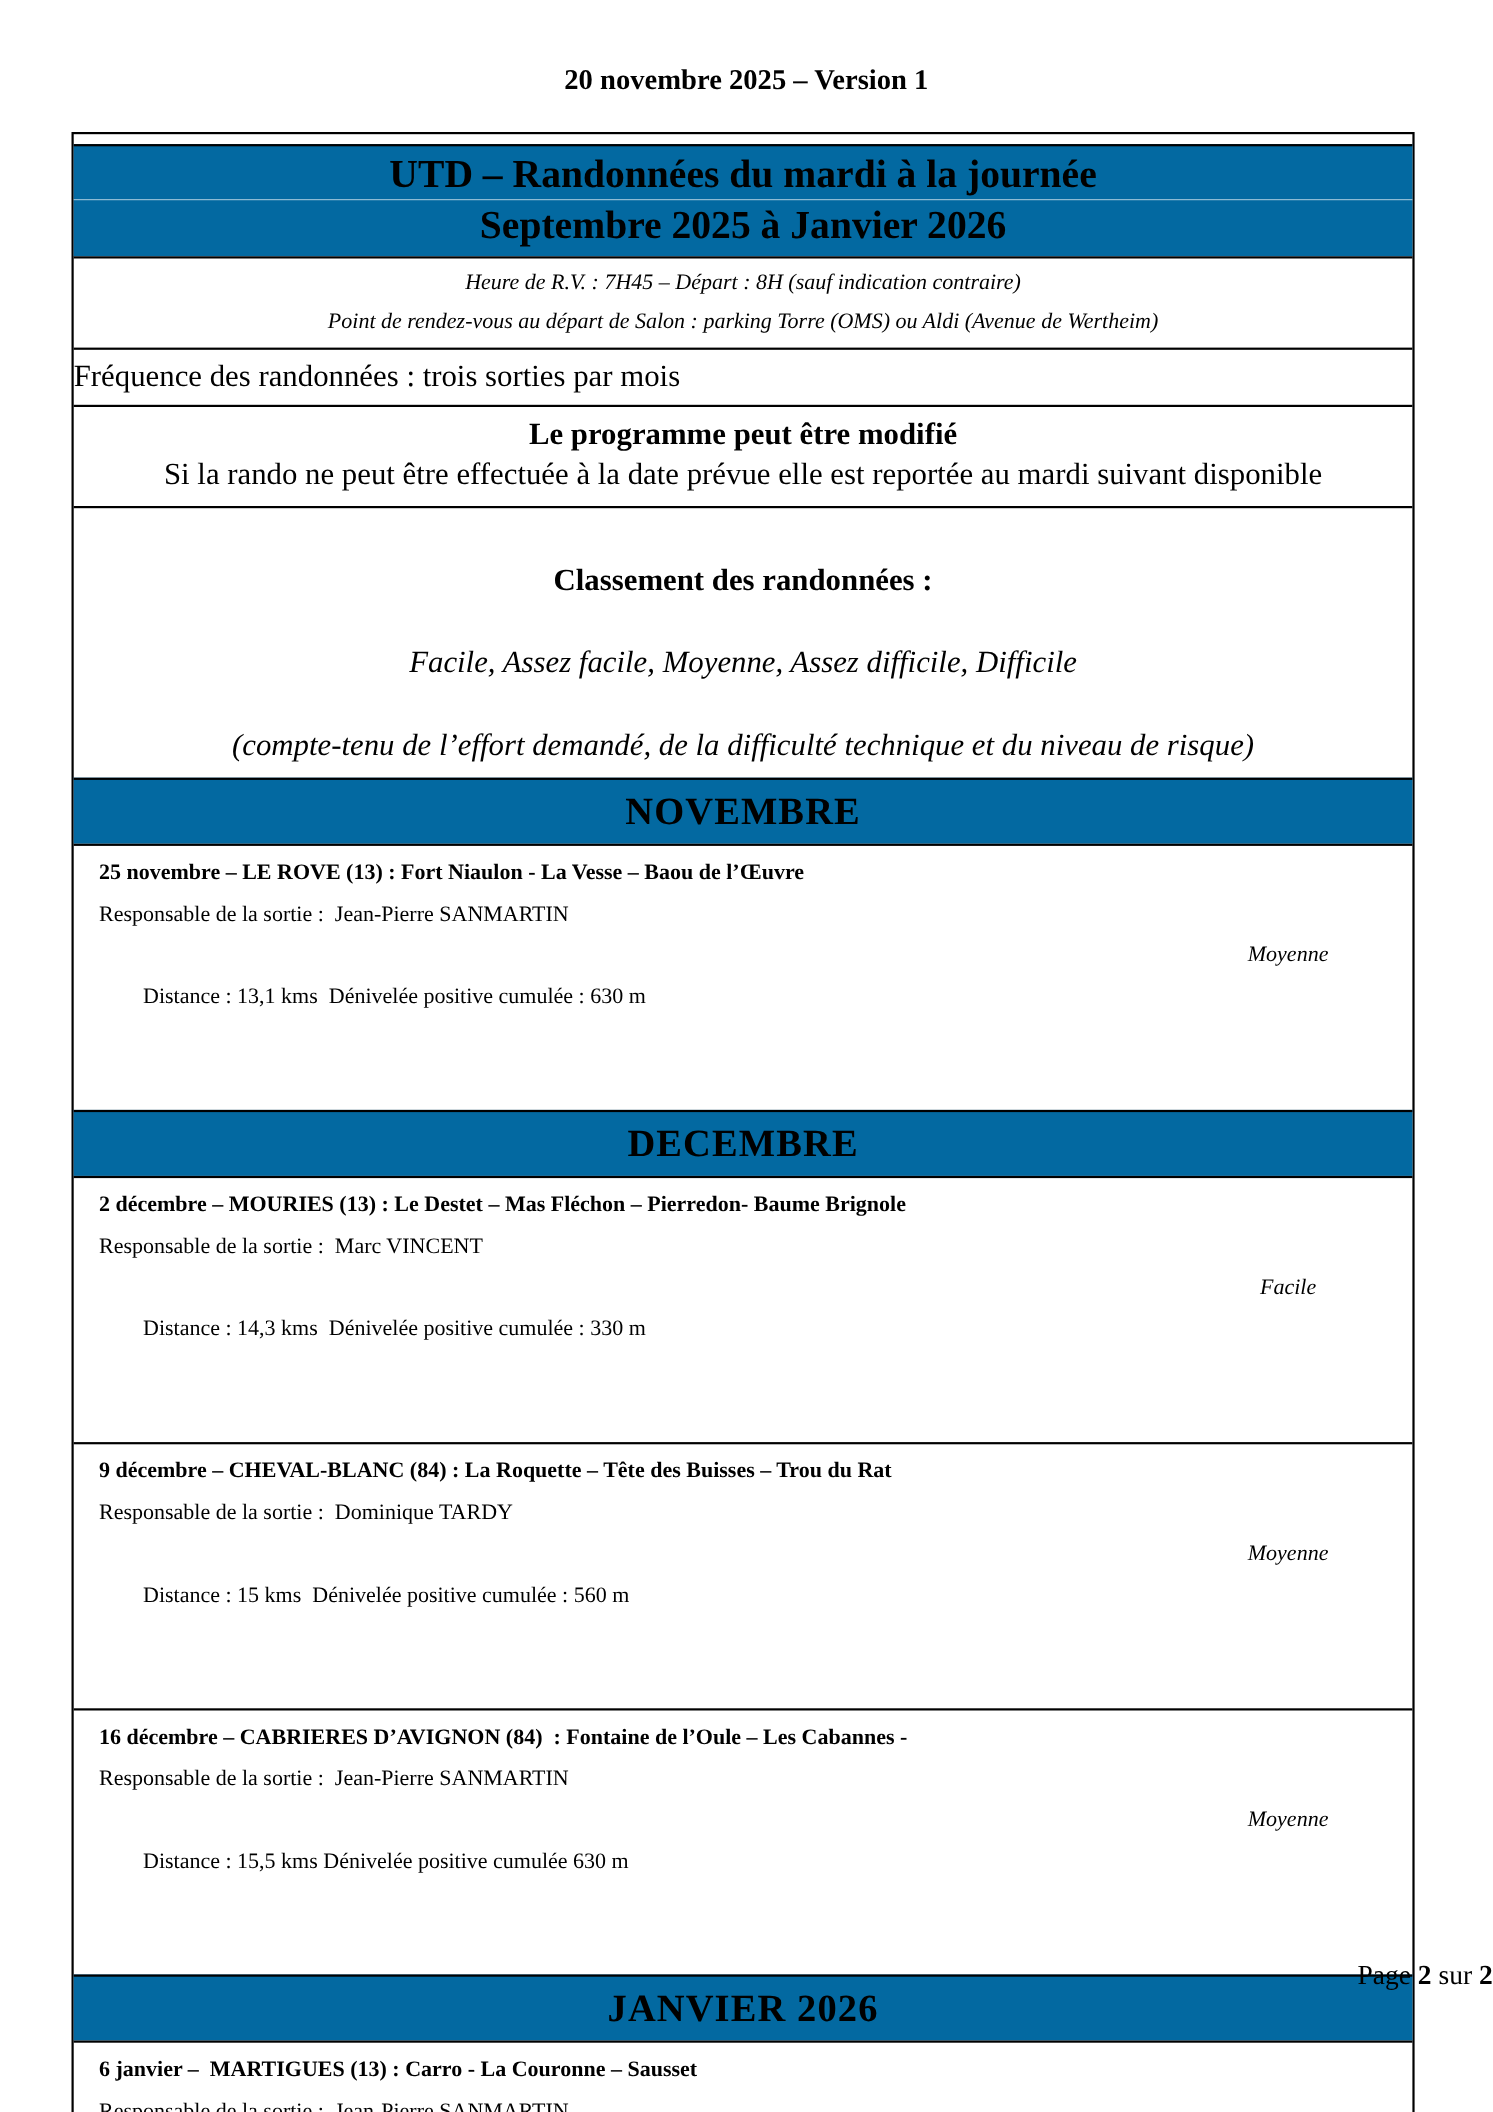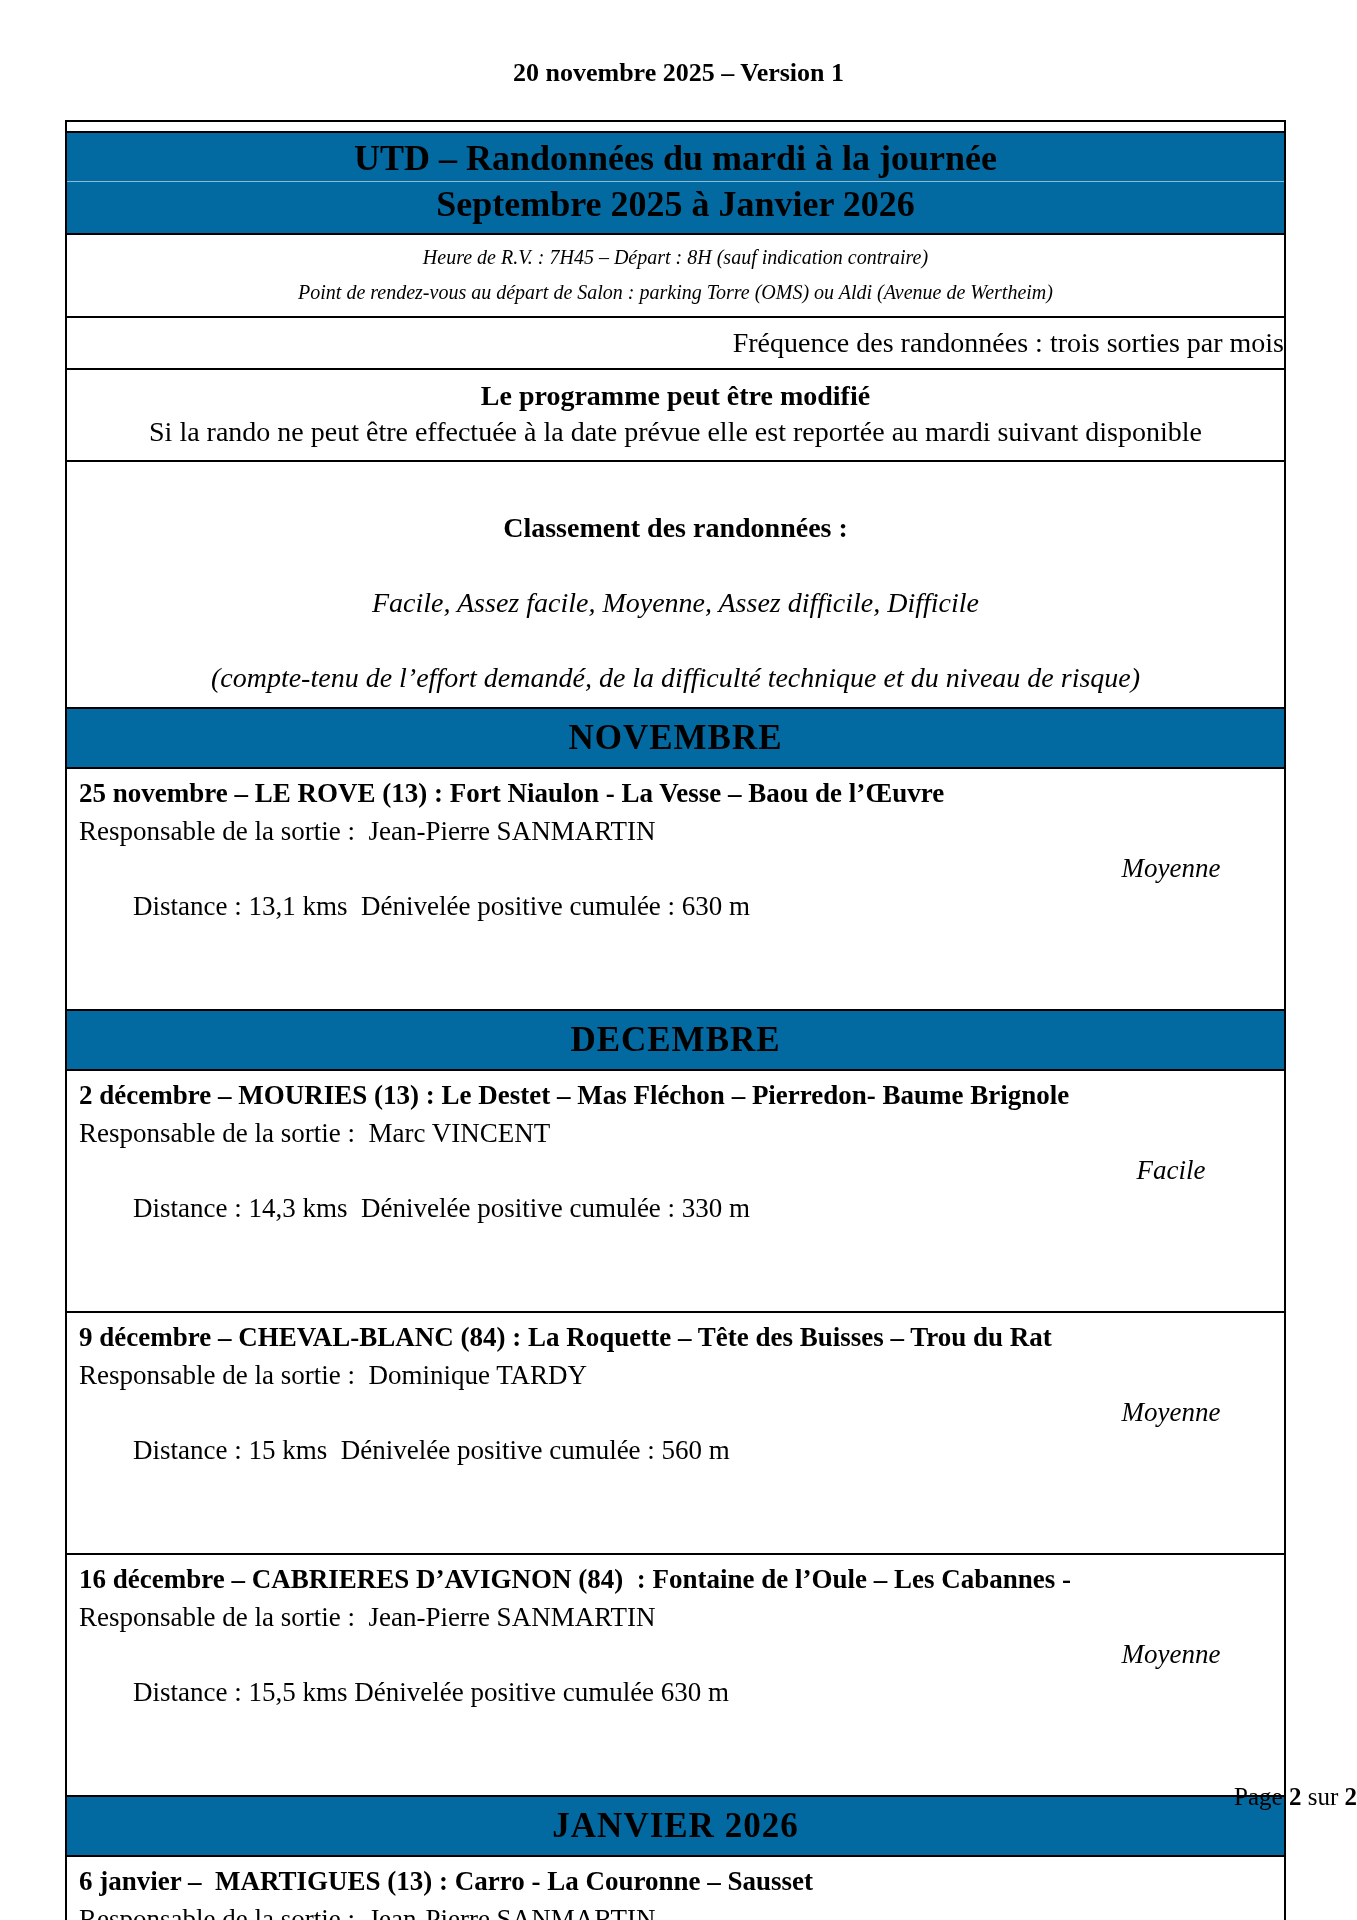--- a/index.html
+++ b/index.html
@@ -23,33 +23,33 @@
   }
   .row { width:100%; }
   .row + .row { border-top:2px solid #000; }
   .spacer { height:9px; }
   .green { background:#0369a1; }
   .title-row { text-align:center; padding:3px 0 6px; }
   .title-line { font-weight:bold; font-size:36px; line-height:45px; white-space:pre-wrap; }
   .title-line1 { border-bottom:1px solid rgba(255,255,255,0.55); }
   .meeting-row { text-align:center; font-style:italic; font-size:20px; padding:5px 0 6px; }
   .meeting-row div { line-height:35px; white-space:pre-wrap; }
-  .freq-row { text-align:right; font-size:28px; line-height:36px; padding:7px 0; white-space:pre-wrap; }
+  .freq-row { text-align:left; font-size:28px; line-height:36px; padding:7px 0; white-space:pre-wrap; }
   .program-row { text-align:center; font-size:28px; padding:8px 0 10px; }
   .program-row div { line-height:36px; white-space:pre-wrap; }
   .class-row { text-align:center; font-size:28px; padding:8px 0 12px; }
   .class-row div { line-height:35px; white-space:pre-wrap;margin-top:40px; }
   .bold { font-weight:bold; }
   .italic { font-style:italic; }
   .month-row {
     text-align:center; font-weight:bold; font-size:35px;
     padding:8px 0; line-height:42px; letter-spacing:1px;
     white-space:pre-wrap;
   }
-  .hike { padding:6px 10px 9px 12px; font-size:27px; }
+  .hike { padding:6px 10px 9px 23px; font-size:20px; }
   .hike > div { line-height:37.5px; white-space:pre-wrap; }
   .hike-title { font-weight:bold; }
   .hike-distance { position:relative; }
   .difficulty {
     position:absolute; right:28px; top:0;
     width:150px; text-align:center; font-style:italic;
   }
   .page-footer {
     position:absolute; top:1783px; left:0; width:100%;
     text-align:right; font-size:25px;

